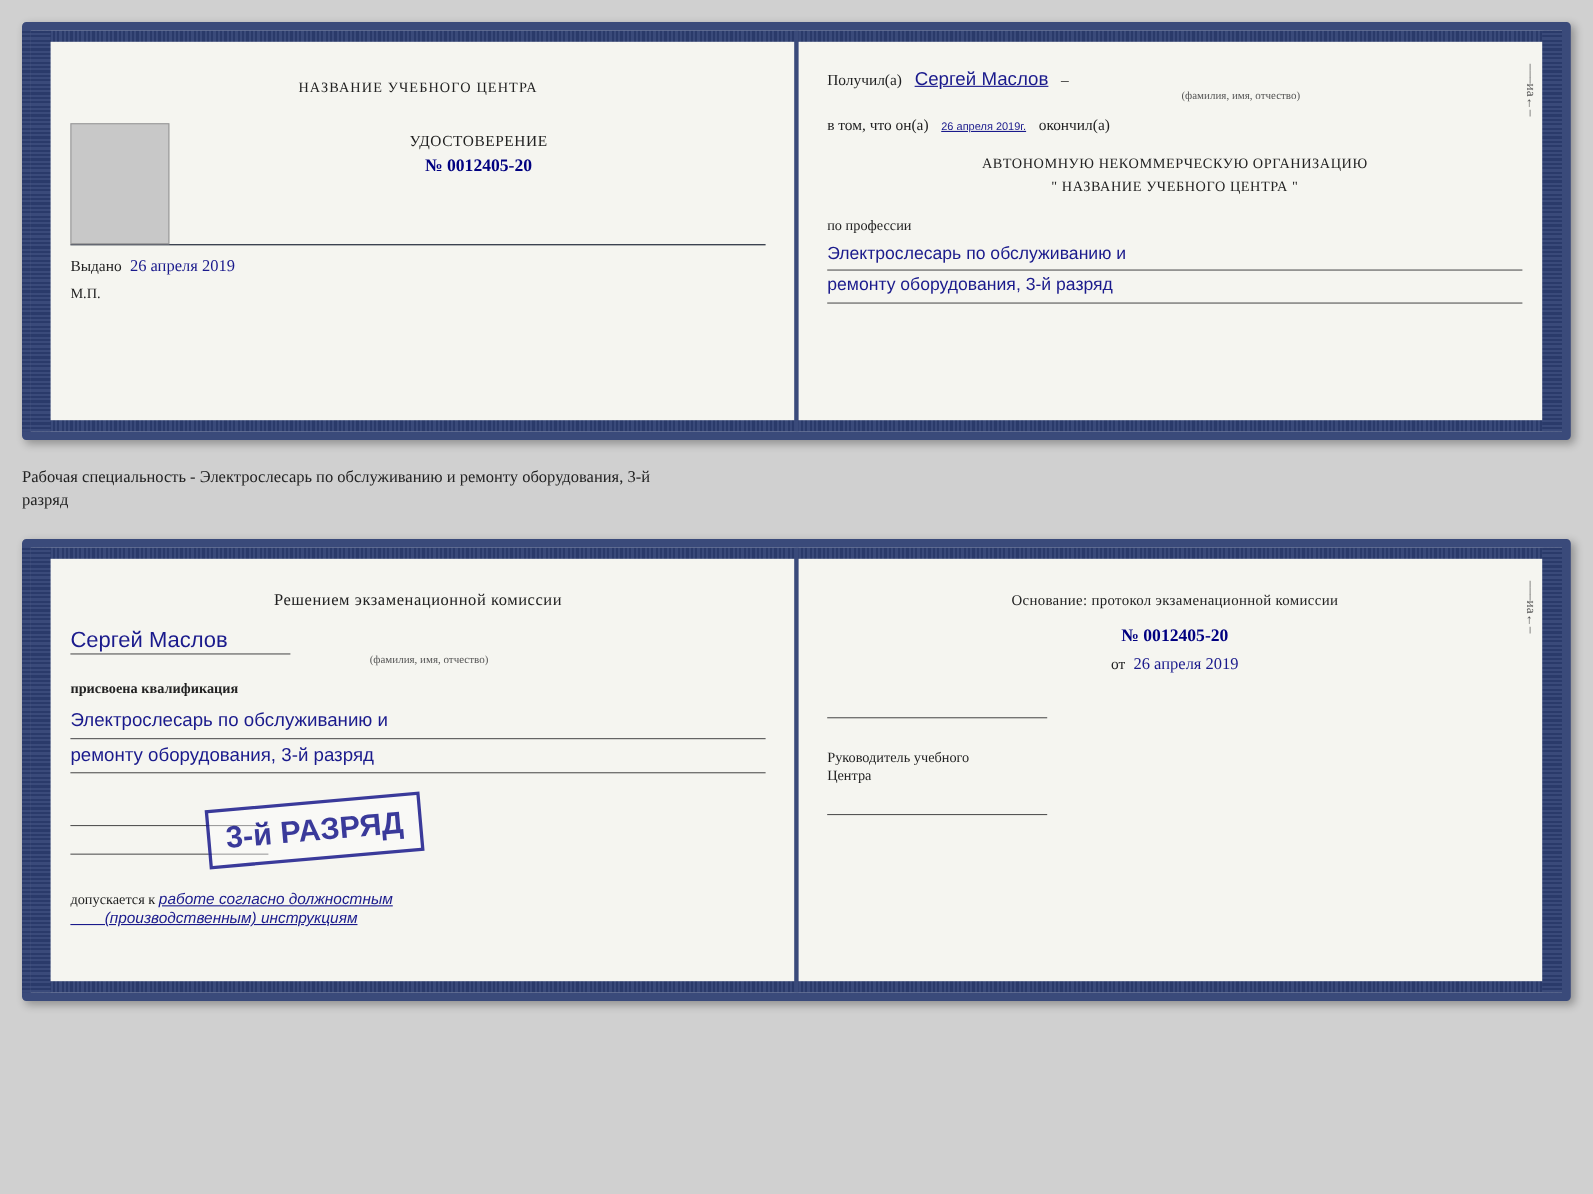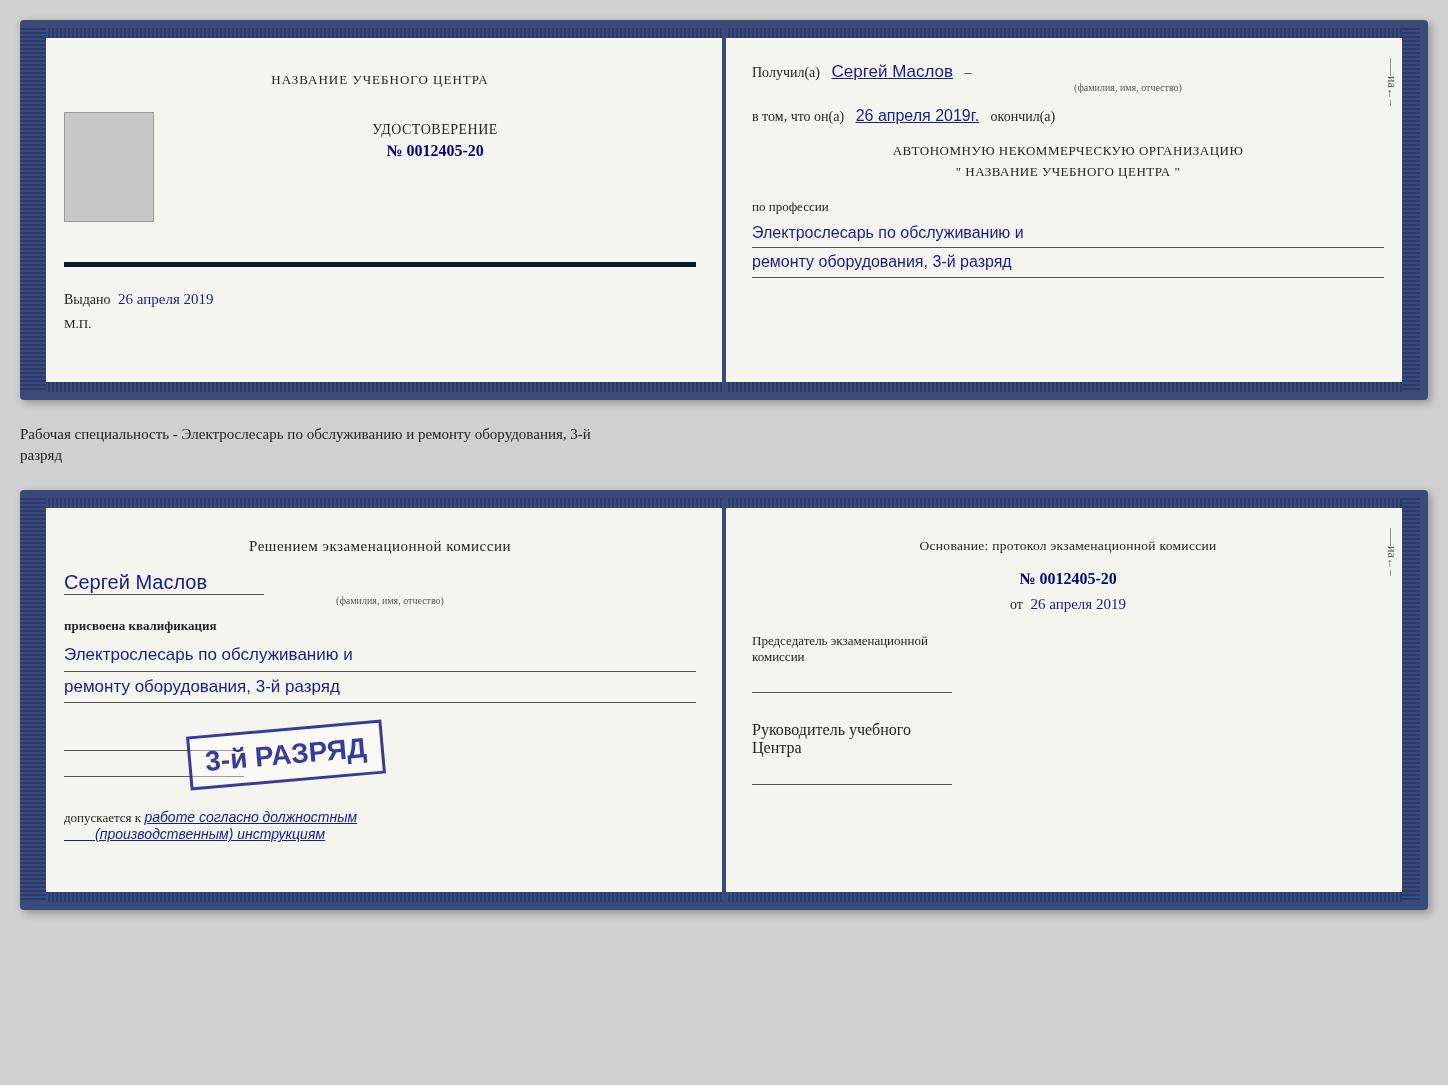--- a/index.html
+++ b/index.html
@@ -148,25 +148,24 @@
 
     .cert-number {
       font-size: 16px;
       font-weight: bold;
       color: #000080;
       text-align: center;
       margin-top: 4px;
     }
 
     .cert-issued-line {
-      margin-top: 40px;
-      font-size: 14px;
-      color: #222;
-      border-top: 5px solid #0f172a;
-      padding-top: 24px;
+      font-size: 14px;
+      color: #222;
+      border-top: 1px solid #0f172a;
+      padding-top: 11px;
     }
 
     .cert-mp {
       font-size: 13px;
       color: #222;
       margin-top: 8px;
     }
 
     
     .cert-right-content {
@@ -195,21 +194,21 @@
     .date-line {
       font-size: 14px;
       color: #222;
       margin-top: 14px;
       margin-bottom: 16px;
     }
 
     .date-handwritten {
       font-family: 'Comic Sans MS', cursive, sans-serif;
       color: #1a1a8c;
-      font-size: 16px;
+      font-size: 10px;
       text-decoration: underline;
       text-align: center;
     }
 
     .org-block {
       text-align: center;
       font-size: 13px;
       color: #222;
       letter-spacing: 0.5px;
       line-height: 1.6;
@@ -360,21 +359,21 @@
       margin: 6px 0 20px;
     }
 
     .chairman-label {
       font-size: 13px;
       color: #222;
       margin-top: 12px;
     }
 
     .director-label {
-      font-size: 16px;
+      font-size: 13px;
       color: #222;
       margin-top: 28px;
     }
 
     .sig-line-right {
       border-bottom: 1px solid #555;
       width: 200px;
       margin: 8px 0;
       height: 20px;
     }
@@ -504,23 +503,20 @@
       <div class="doc-number">
         <span>№</span>
         <span>0012405-20</span>
       </div>
 
       <div class="doc-date">
         <span>от</span>
         <span style="margin-left:4px;font-family:'Comic Sans MS',cursive;color:#1a1a8c;font-size:15px;">26 апреля 2019</span>
       </div>
 
-      <div class="chairman-label">
-        <span>Председатель экзаменационной<br>комиссии</span>
-      </div>
       <div class="sig-line-right"></div>
 
       <div class="director-label">
         <span>Руководитель учебного<br>Центра</span>
       </div>
       <div class="sig-line-right"></div>
 
       <div class="right-deco">
         <span>–</span><span>–</span><span>–</span><span>и</span><span>а</span><span>←</span><span>–</span>
       </div>

